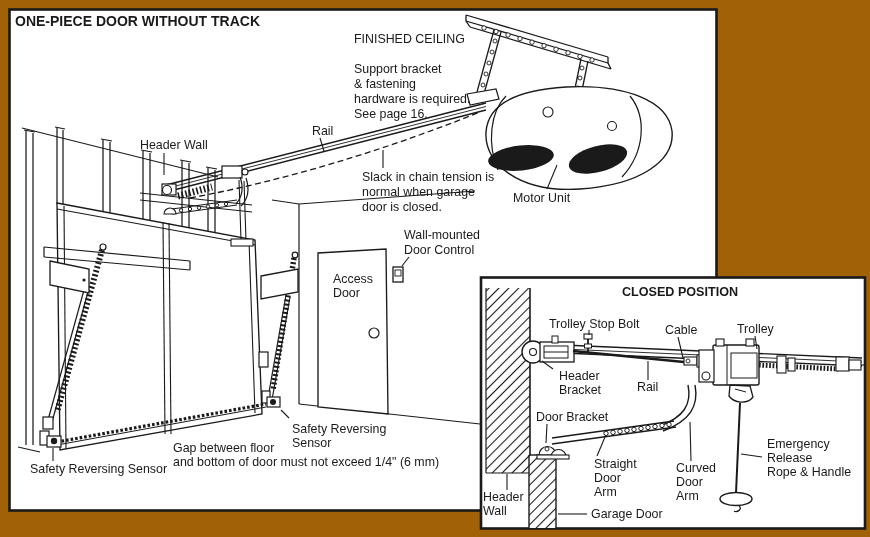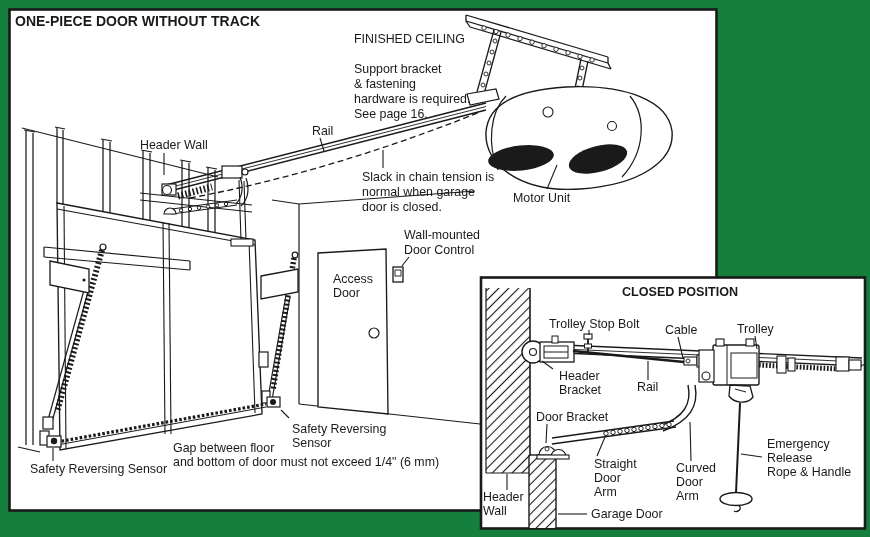--- a/index.html
+++ b/index.html
@@ -1,16 +1,16 @@
 <!DOCTYPE html>
 <html><head>
 <meta charset="utf-8">
 <style>
   html,body{margin:0;padding:0;background:#ffffff;}
-  .stage{position:relative;width:870px;height:537px;background:#15803d;overflow:hidden;}
+  .stage{position:relative;width:870px;height:537px;background:#a16207;overflow:hidden;}
   svg{display:block;}
   .lbl{font-family:"Liberation Sans",sans-serif;font-size:12.4px;fill:#1a1a1a;}
   .lbl-title{font-family:"Liberation Sans",sans-serif;font-size:15.5px;font-weight:bold;fill:#1a1a1a;}
   .lbl-inset-title{font-family:"Liberation Sans",sans-serif;font-size:12.6px;font-weight:bold;fill:#1a1a1a;}
   .ln{stroke:#1a1a1a;fill:none;}
   .wf{fill:#ffffff;stroke:#1a1a1a;}
   .bk{fill:#1a1a1a;stroke:none;}
 </style>
 </head>
 <body>

